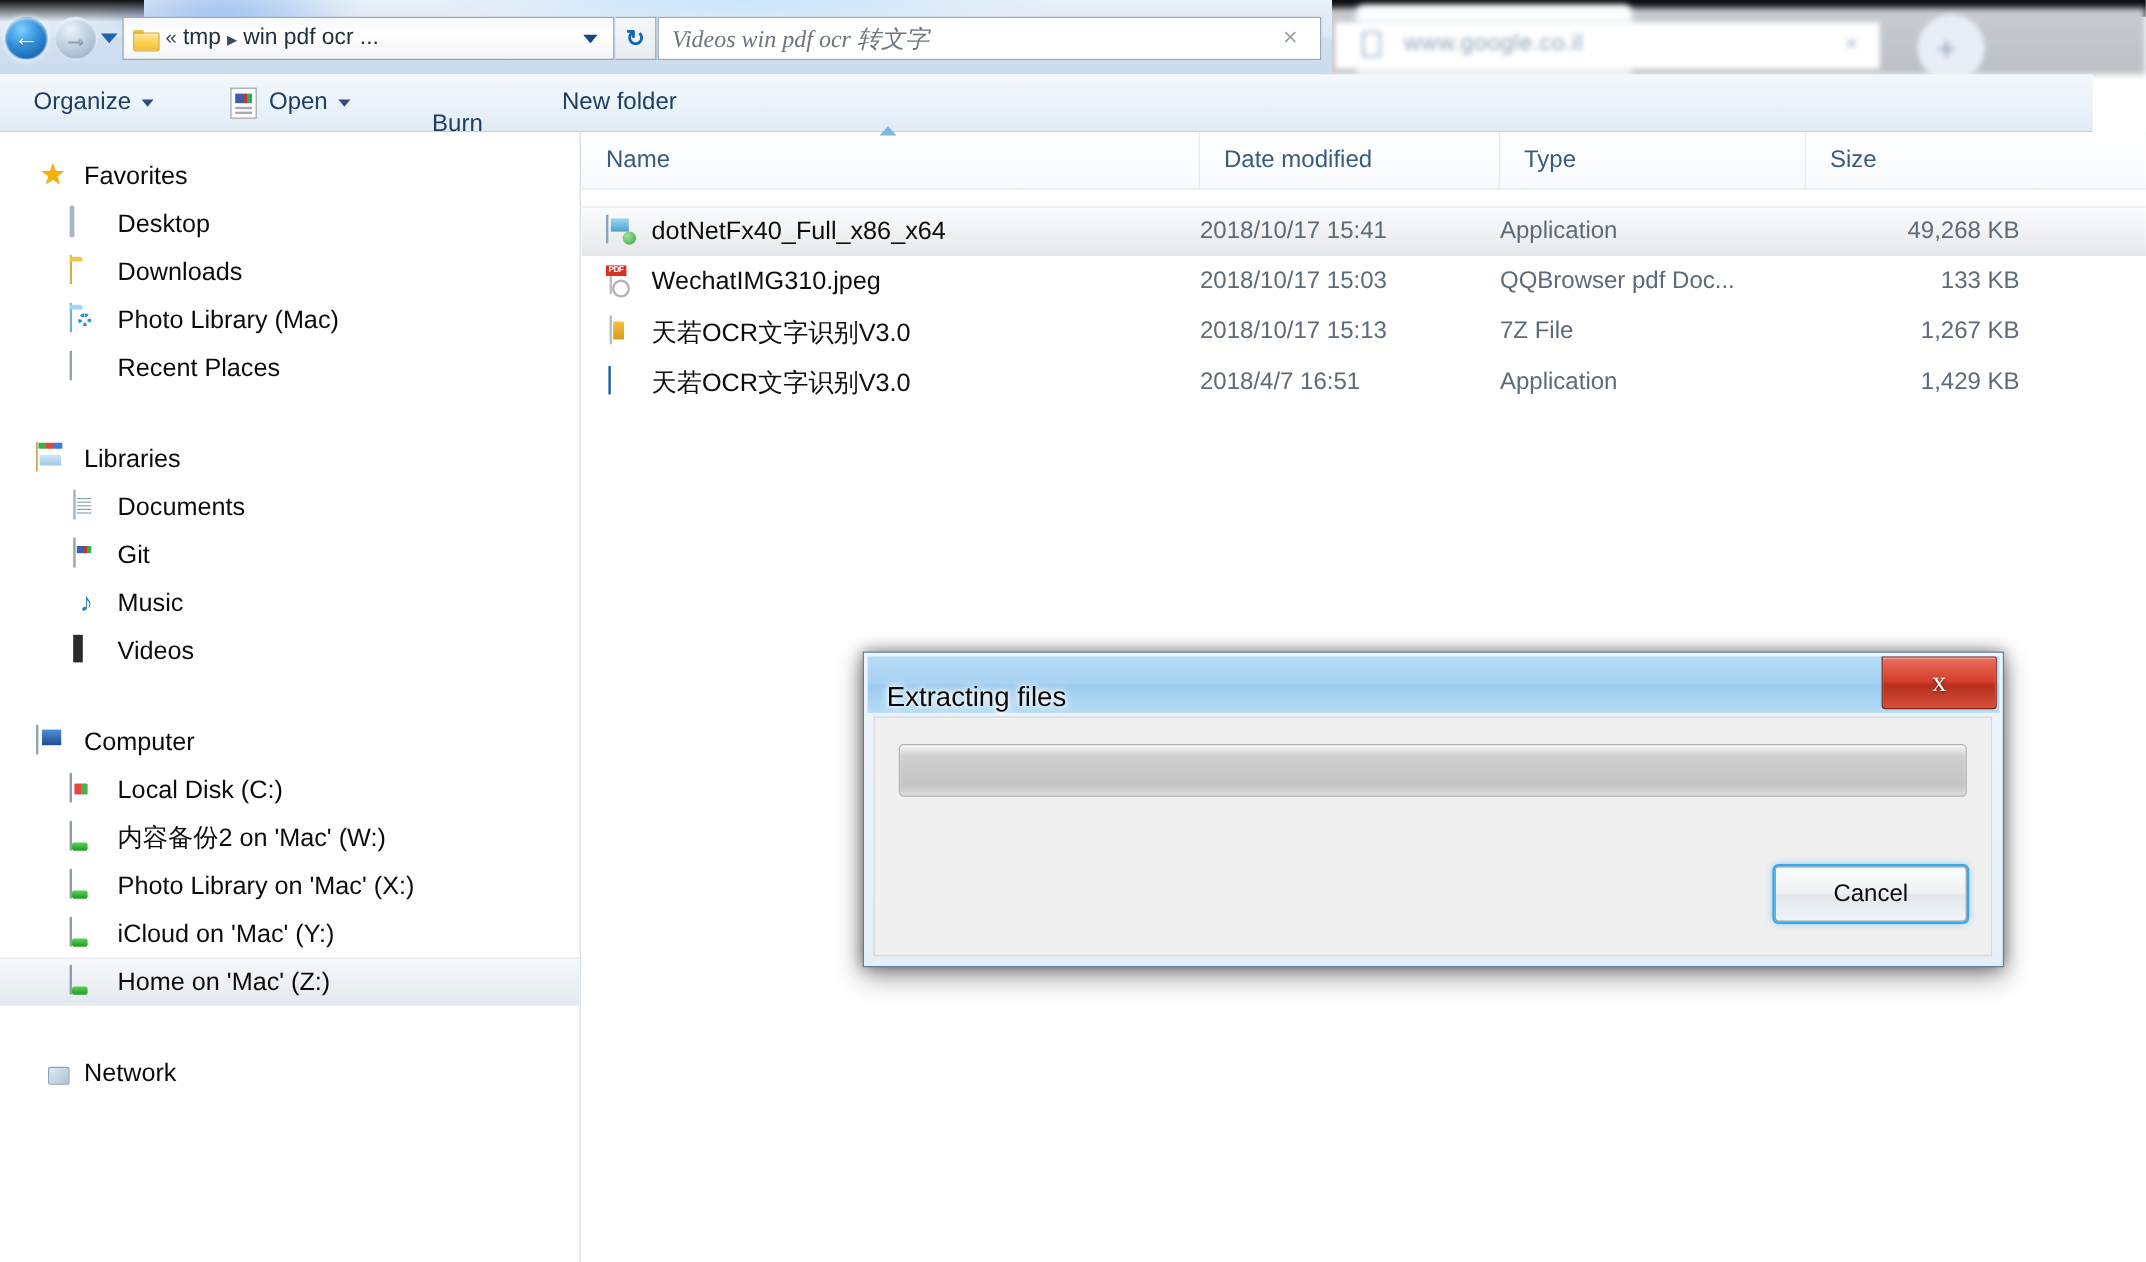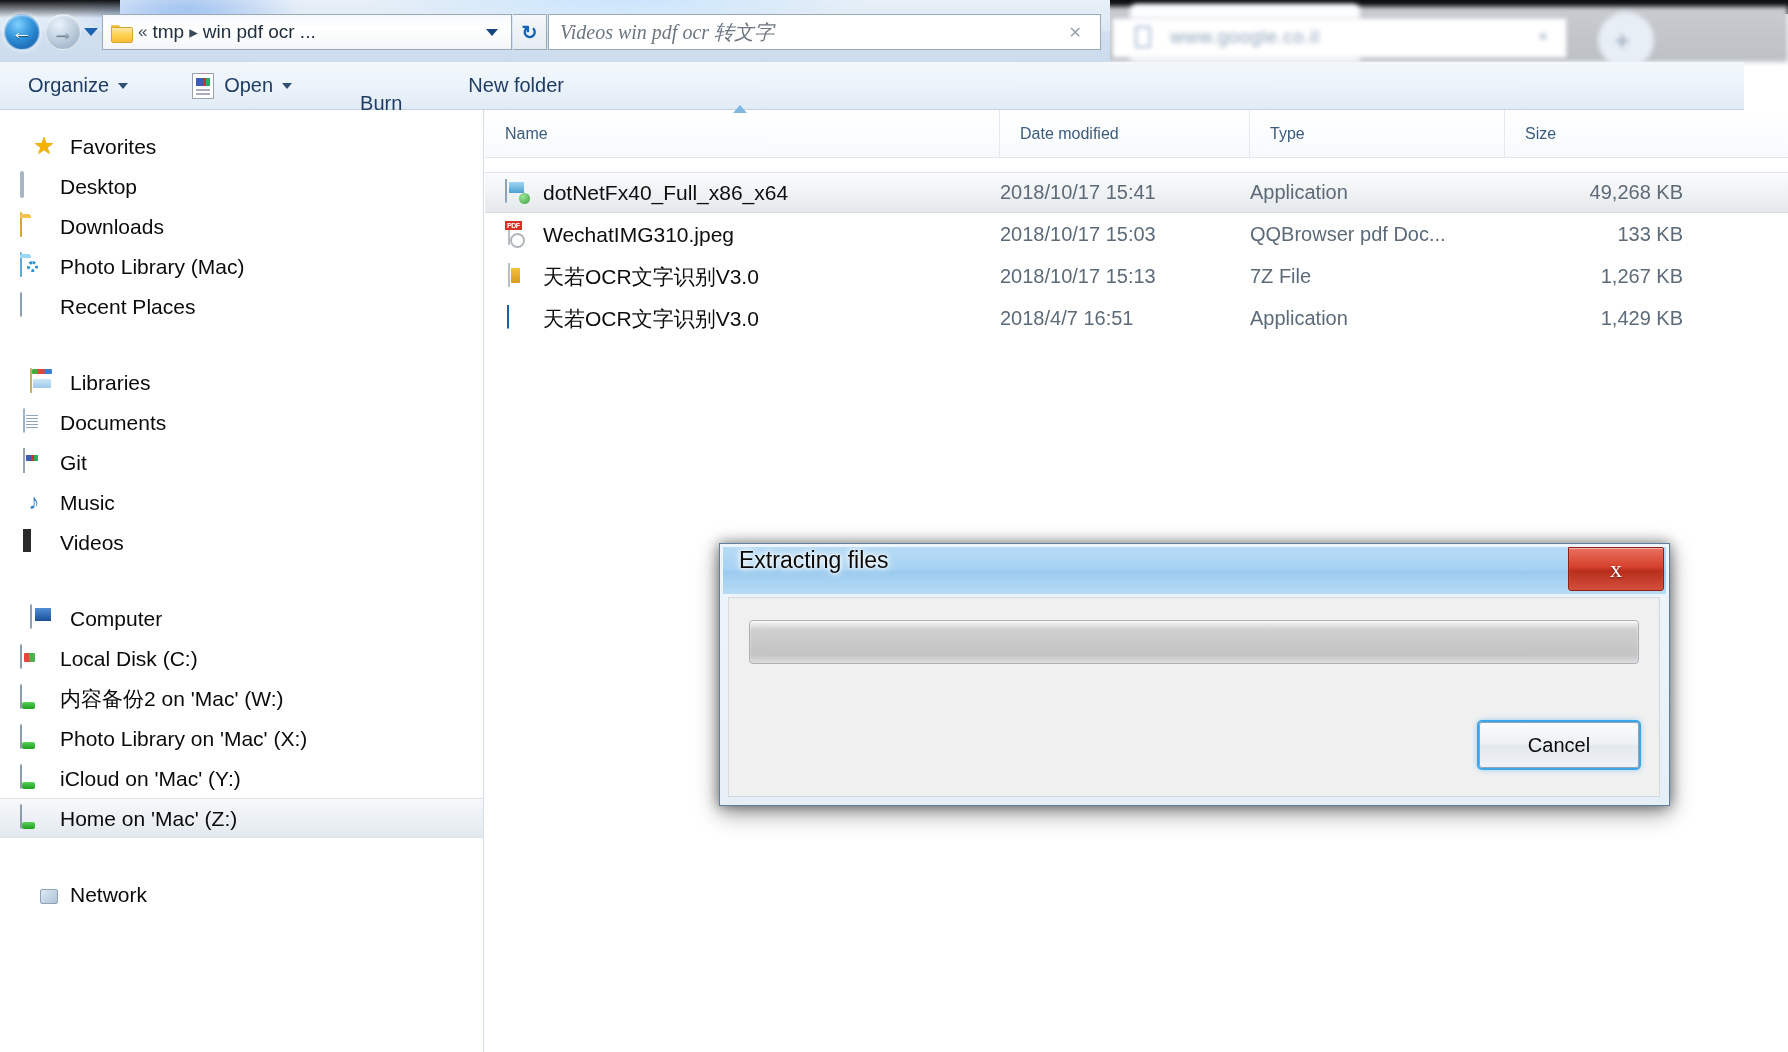--- a/index.html
+++ b/index.html
@@ -187,21 +187,21 @@
 
   
   #sidebar {
     position: absolute; left: 0; top: 110px; width: 484px; height: 942px;
     background: #ffffff; border-right: 1px solid #d5dde4; overflow: hidden;
   }
   .nav-item {
     display: flex; align-items: center; height: 40px; padding-left: 30px;
     font-size: 21px; color: #0b0b0b; white-space: nowrap; position: relative;
   }
-  .nav-item.child { padding-left: 20px; }
+  .nav-item.child { padding-left: 58px; }
   .nav-item.selected {
     background: linear-gradient(to bottom,#f7f9fb 0%,#edf1f5 50%,#e3e9ef 100%);
     border-top: 1px solid #dfe5ea; border-bottom: 1px solid #dfe5ea;
   }
   .nav-ico { width: 28px; height: 26px; margin-right: 12px; flex: none; position: relative; }
   .nav-label { line-height: 1; }
   .spacer-sm { height: 16px; }
   .spacer-lg { height: 36px; }
 
   
@@ -317,21 +317,21 @@
   }
 
   
   #filelist { position: absolute; left: 485px; top: 110px; width: 1303px; height: 942px; background: #fff; }
   #column-header {
     position: absolute; left: 0; top: 0; width: 1303px; height: 48px;
     background: linear-gradient(to bottom,#ffffff 0%,#f7fafd 100%);
     border-bottom: 1px solid #dfe6ec; display: flex; align-items: center;
   }
   .col-head {
-    font-size: 16px; color: #3b5b7d; height: 48px; display: flex; align-items: center;
+    font-size: 20px; color: #3b5b7d; height: 48px; display: flex; align-items: center;
     padding-left: 20px; border-right: 1px solid #e3eaf0; box-sizing: border-box;
   }
   #col-name { width: 515px; position: relative; }
   #col-date { width: 250px; }
   #col-type { width: 255px; }
   #col-size { width: 200px; border-right: none; }
   #sort-ascending-icon {
     position: absolute; left: 248px; top: -5px;
     width: 0; height: 0; border-left: 7px solid transparent;
     border-right: 7px solid transparent; border-bottom: 8px solid #7fb8e0;
@@ -408,21 +408,21 @@
   #extract-dialog {
     position: absolute; left: 719px; top: 543px; width: 951px; height: 263px; z-index: 60;
     background: linear-gradient(to bottom,#eef5fc 0%,#e6eff8 100%);
     border: 1px solid #5e7f9e;
     box-shadow: 0 0 12px rgba(0,0,0,.45), 0 7px 22px rgba(0,0,0,.4);
     padding: 3px;
   }
   #dialog-titlebar {
     position: relative; height: 47px;
     background: linear-gradient(to bottom,#b7dbf5 0%,#a6d2f2 48%,#9bcbef 52%,#b6dcf6 100%);
-    display: flex; align-items: flex-start;
+    display: flex; align-items: flex-end;
   }
   #dialog-title {
     margin-left: 16px; font-size: 23px; color: #0a0a0a;
     text-shadow: 0 0 6px #fff, 0 0 10px #fff, 0 0 3px #fff;
   }
   #dialog-close-button {
     position: absolute; right: 2px; top: 0px; width: 96px; height: 44px;
     background: linear-gradient(to bottom,#e8705f 0%,#d6412c 45%,#b92e1c 55%,#d2503c 100%);
     border: 1px solid #8d2012; border-radius: 0 2px 3px 3px;
     display: flex; align-items: center; justify-content: center;

